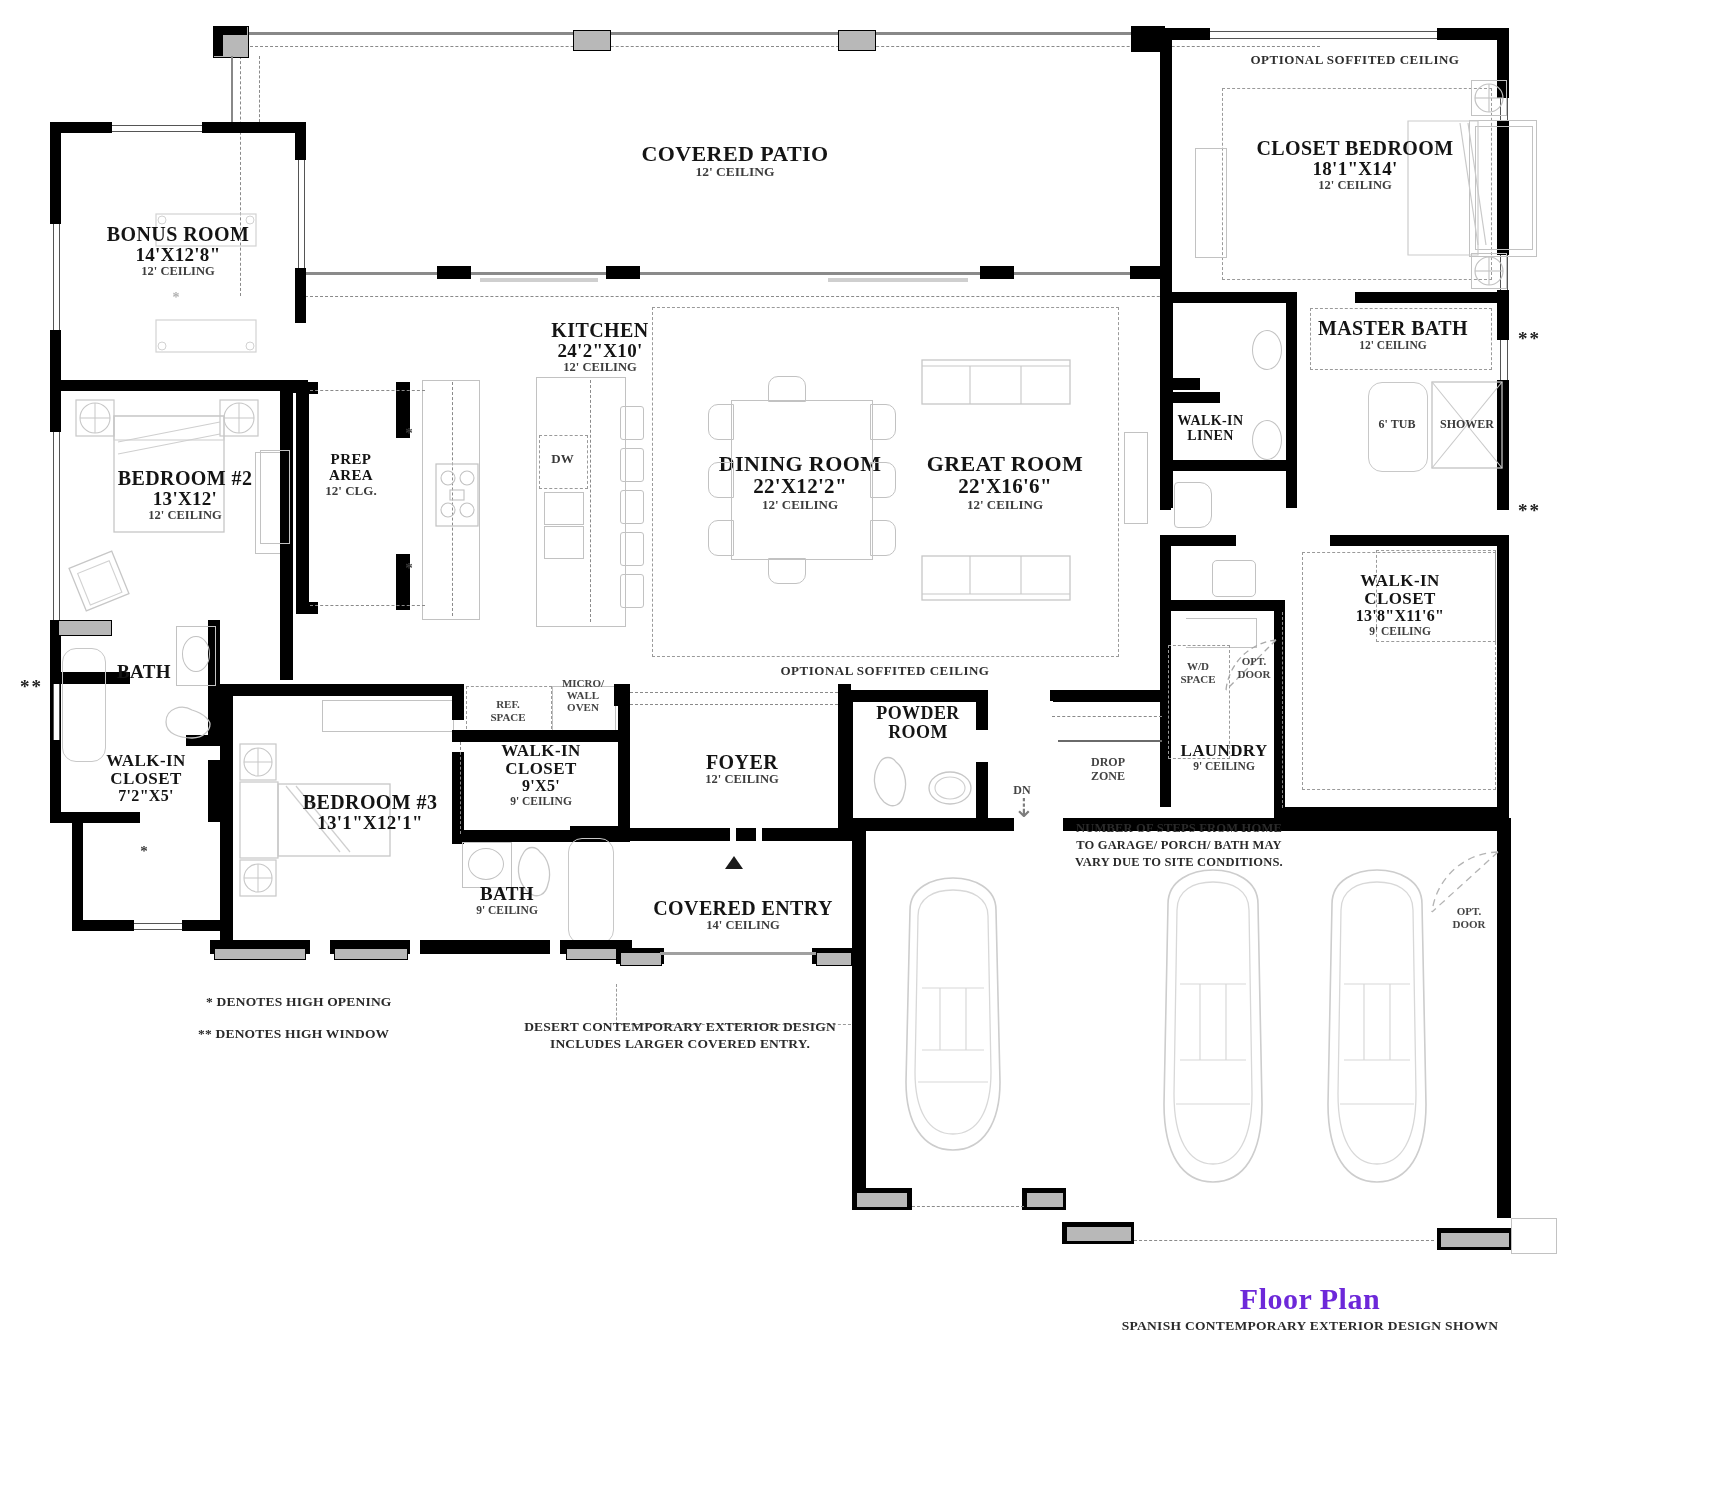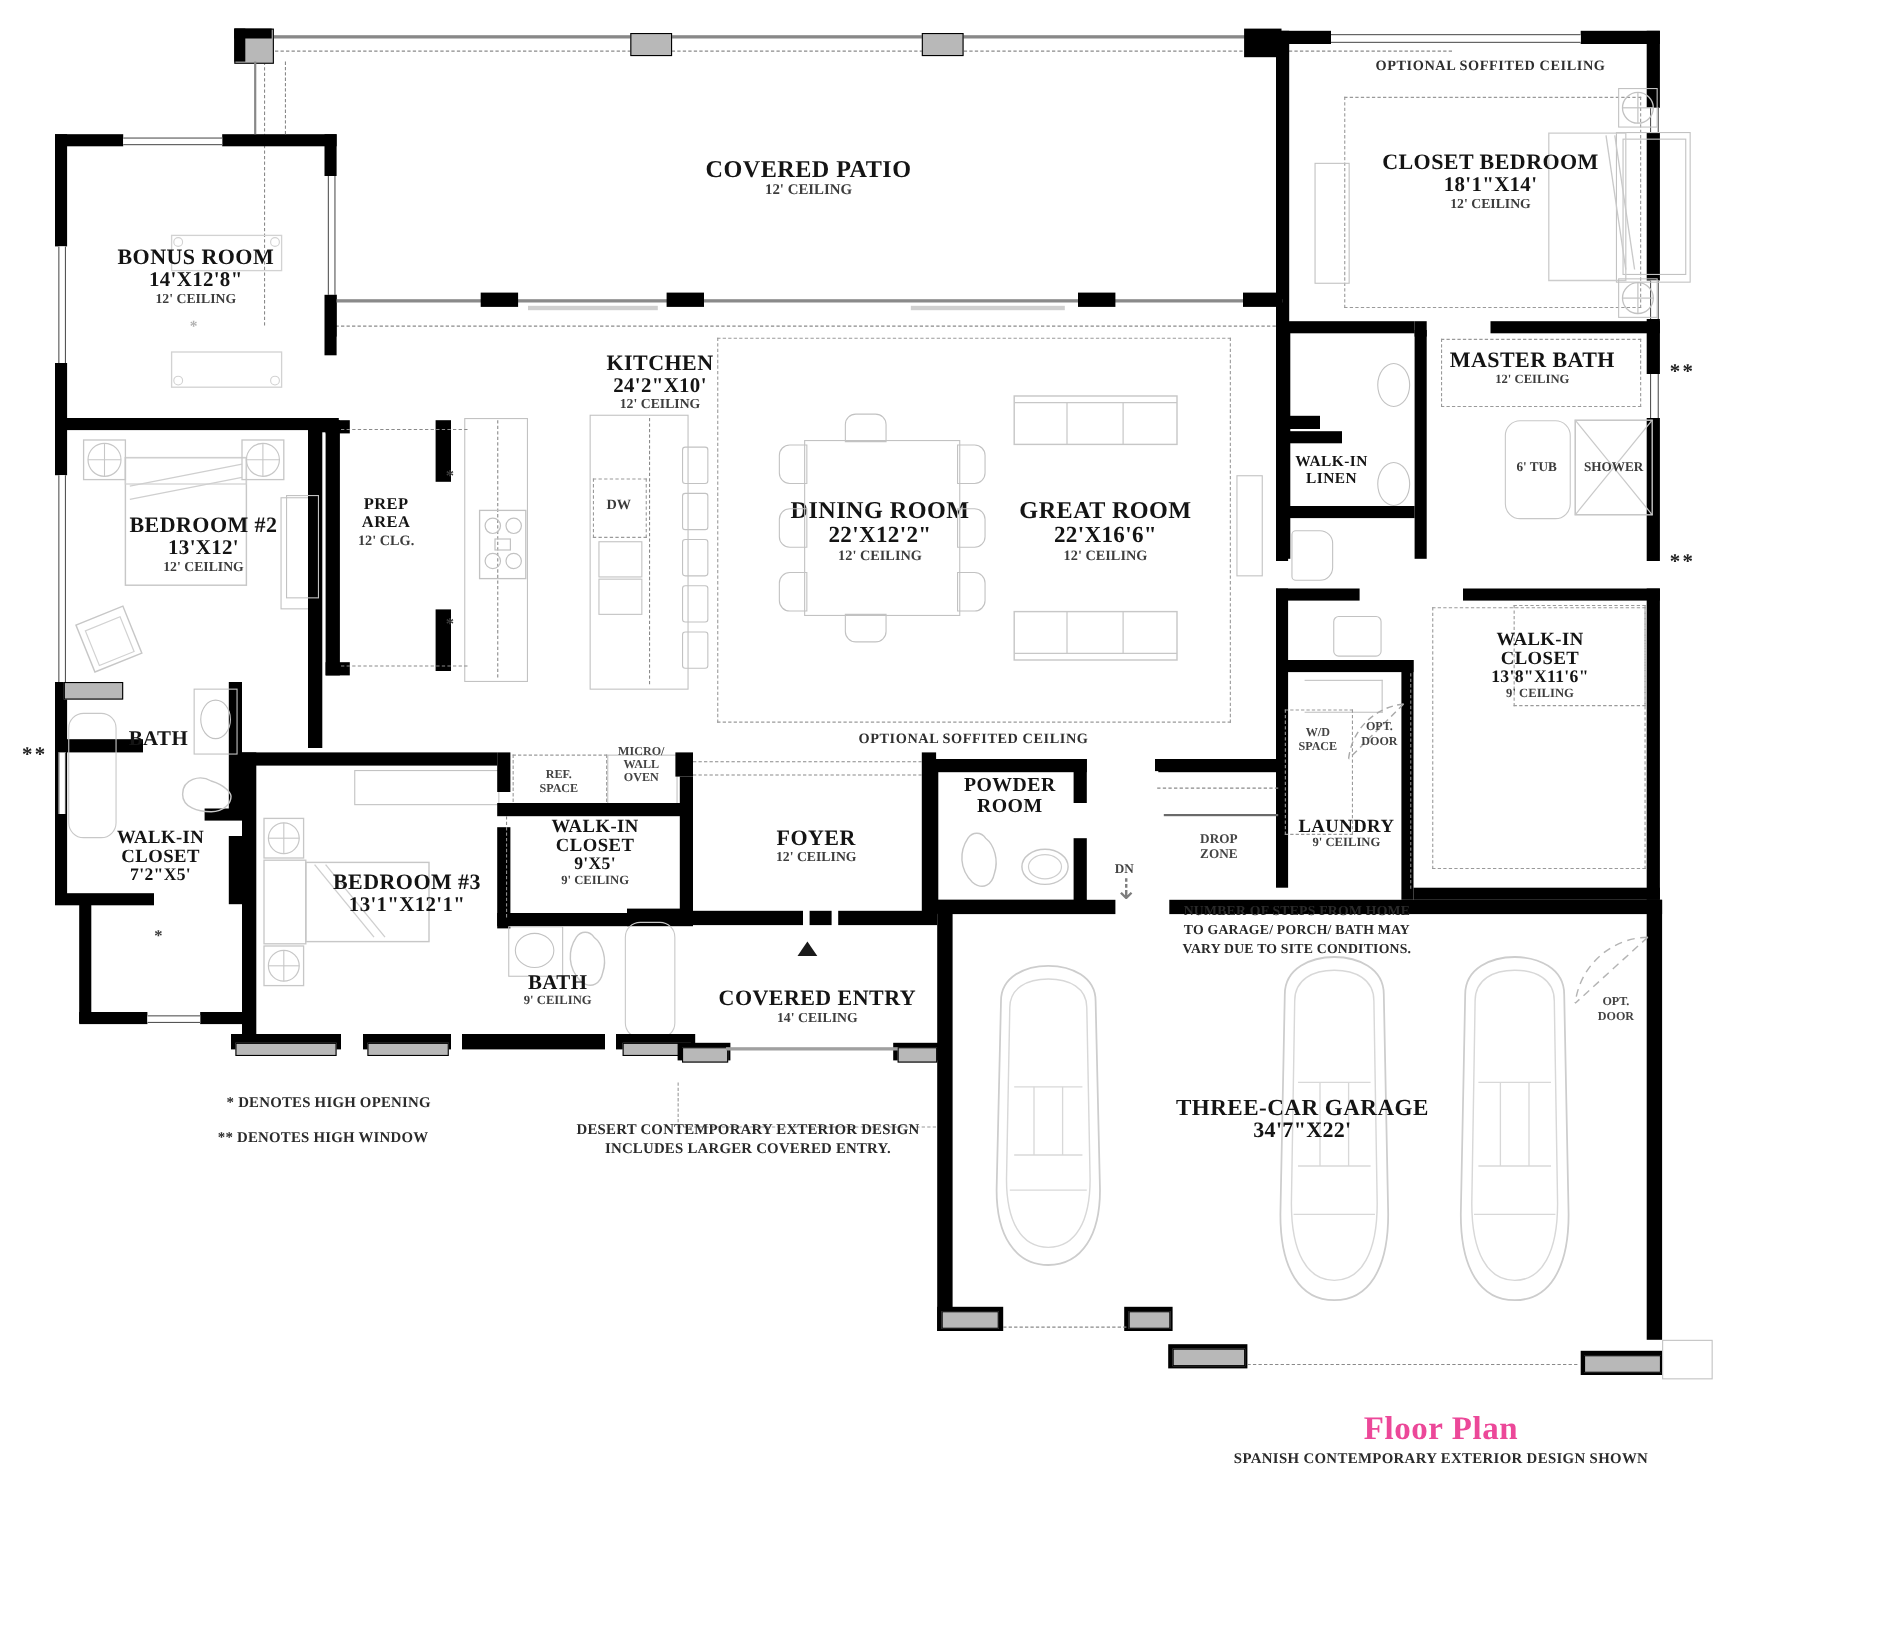--- a/index.html
+++ b/index.html
@@ -52,21 +52,21 @@
         line-height:1.28;letter-spacing:.2px;font-family:"Liberation Serif",serif;}
   .note.c{text-align:center;}
 
   .soffit{position:absolute;font-size:13px;font-weight:700;color:#2f2f2f;
           letter-spacing:.5px;text-align:center;white-space:nowrap;
           font-family:"Liberation Serif",serif;}
 
   .star{position:absolute;font-size:19px;font-weight:700;color:#222;letter-spacing:2px;}
 
   .footer-title{position:absolute;text-align:center;font-family:"Liberation Serif",serif;}
-  .footer-title .t1{display:block;font-size:30px;font-weight:700;letter-spacing:.5px;color:#ec4899;}
+  .footer-title .t1{display:block;font-size:30px;font-weight:700;letter-spacing:.5px;color:#6d28d9;}
   .footer-title .t2{display:block;font-size:13.5px;font-weight:700;letter-spacing:.3px;color:#2b2b2b;margin-top:2px;}
 
   .watermark{position:absolute;left:6px;top:1412px;font-size:44px;letter-spacing:5px;
              color:#ffffff;-webkit-text-stroke:1.3px #222;font-family:"Liberation Sans",sans-serif;}
 
   .arrowup{position:absolute;width:0;height:0;border-left:9px solid transparent;
            border-right:9px solid transparent;border-bottom:13px solid #1a1a1a;}
   .dnarrow{position:absolute;color:#7d7d7d;font-size:26px;line-height:1;}
   svg{position:absolute;overflow:visible;}
 </style>
@@ -557,24 +557,20 @@
   <svg style="left:1312px;top:864px;" width="130" height="330" viewBox="0 0 130 330">
     <path d="M20 40 C20 16 44 6 65 6 C86 6 110 16 110 40 L114 240 C114 290 96 318 65 318 C34 318 16 290 16 240 Z" fill="none" stroke="#cdcdcd" stroke-width="1.6"></path>
     <path d="M29 46 C29 26 46 18 65 18 C84 18 101 26 101 46 L104 230 C104 274 90 300 65 300 C40 300 26 274 26 230 Z" fill="none" stroke="#d8d8d8" stroke-width="1.3"></path>
     <path d="M32 120 L98 120" stroke="#d8d8d8" stroke-width="1.2"></path>
     <path d="M32 196 L98 196" stroke="#d8d8d8" stroke-width="1.2"></path>
     <path d="M52 120 L52 196" stroke="#d8d8d8" stroke-width="1.2"></path>
     <path d="M78 120 L78 196" stroke="#d8d8d8" stroke-width="1.2"></path>
     <path d="M28 240 L102 240" stroke="#d8d8d8" stroke-width="1.2"></path>
   </svg>
 
-  <div class="lbl rm-lg" style="left:1058px;top:996px;width:252px;">
-    <span class="nm" style="font-size:21px;">THREE-CAR GARAGE</span>
-    <span class="dim" style="font-size:20px;">34'7"X22'</span>
-  </div>
 
   <div class="note" style="left:206px;top:993px;">* DENOTES HIGH OPENING</div>
   <div class="note" style="left:198px;top:1025px;">** DENOTES HIGH WINDOW</div>
 
   <div class="note c" style="left:520px;top:1018px;width:320px;">
     <span>DESERT CONTEMPORARY EXTERIOR DESIGN</span><br>
     <span>INCLUDES LARGER COVERED ENTRY.</span>
   </div>
 
   <div class="note c" style="left:1063px;top:820px;width:232px;font-size:12.5px;line-height:1.35;">

